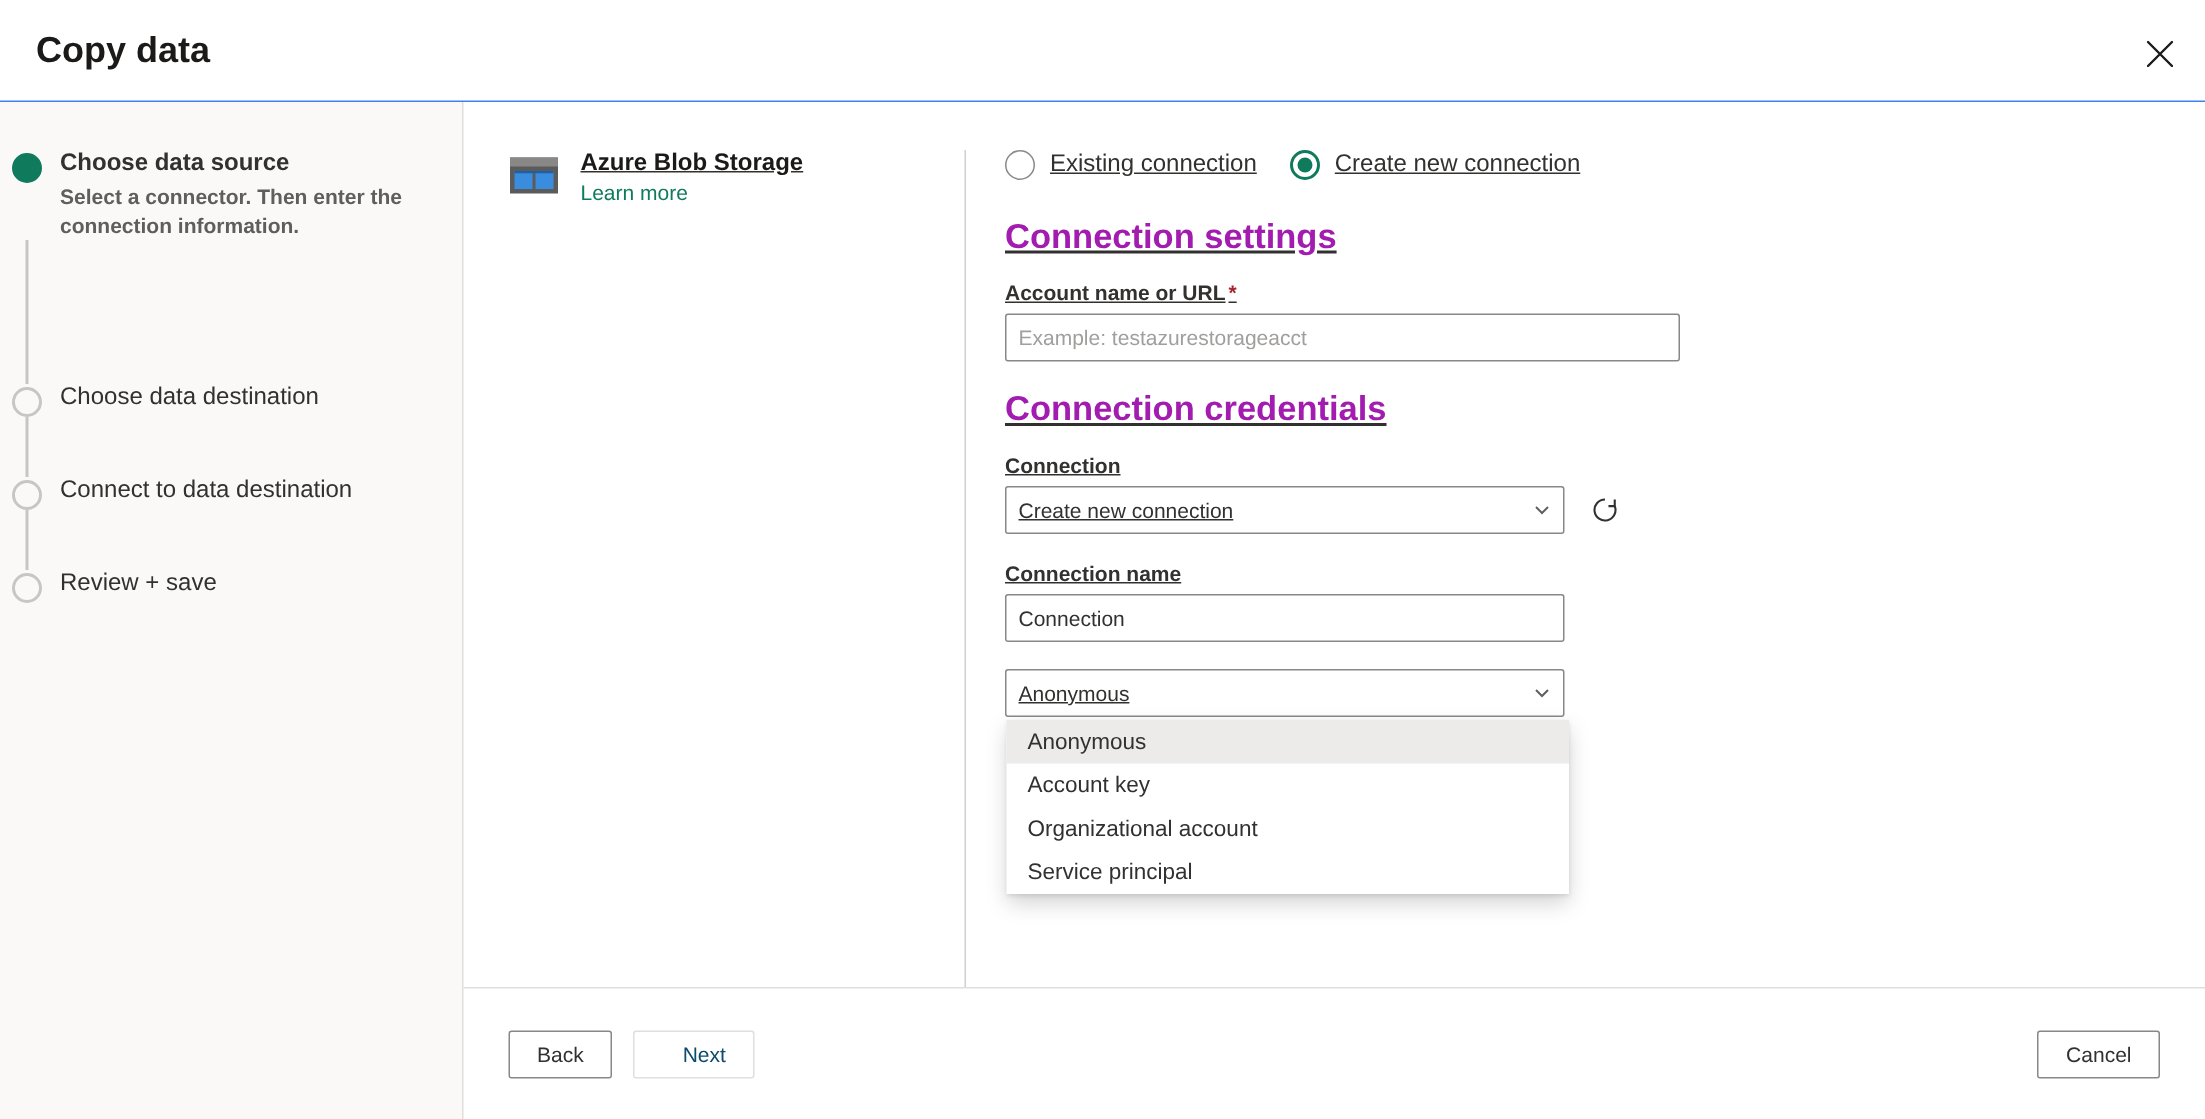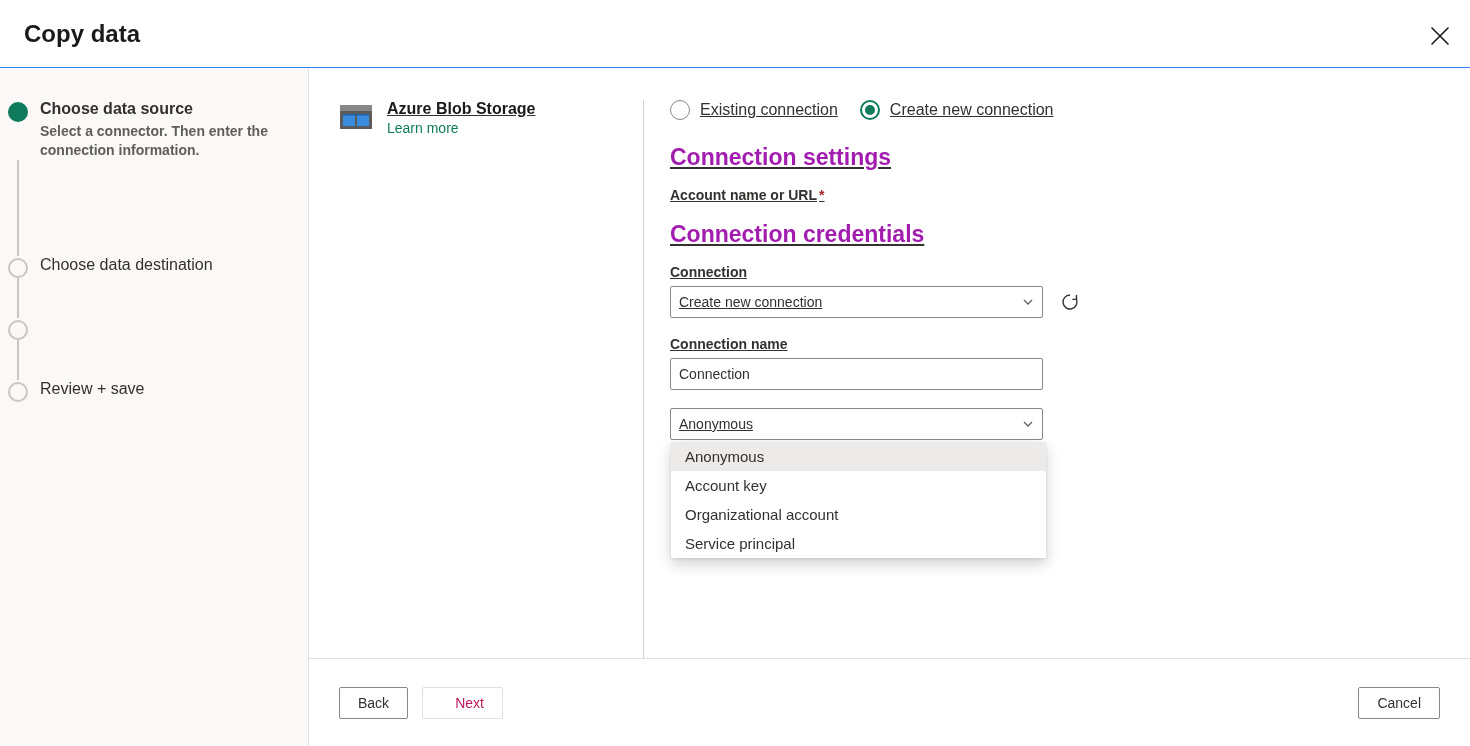--- a/index.html
+++ b/index.html
@@ -201,21 +201,21 @@
     padding: 0 18px;
     border: 1px solid #8a8886;
     background: #fff;
     border-radius: 2px;
     font-size: 14px;
     font-family: inherit;
     cursor: pointer;
     color: #323130;
   }
   .btn.disabled {
-    color: #be185d;
+    color: #0c4a6e;
     border-color: #e1dfdd;
     cursor: default;
     padding-left: 32px;
   }
   .footer .spacer { flex: 1; }
 
   .chevron { flex-shrink: 0; }
 </style>
 </head>
 <body>
@@ -243,20 +243,23 @@
       <li class="step-connector"></li>
       <li class="step">
         <span class="step-marker"></span>
         <div class="step-body">
           <div class="step-title">Choose data destination</div>
         </div>
       </li>
       <li class="step-connector"></li>
       <li class="step">
         <span class="step-marker"></span>
+        <div class="step-body">
+          <div class="step-title">Connect to data destination</div>
+        </div>
       </li>
       <li class="step-connector"></li>
       <li class="step">
         <span class="step-marker"></span>
         <div class="step-body">
           <div class="step-title">Review + save</div>
         </div>
       </li>
     </ul>
   </div>
@@ -291,20 +294,21 @@
               </span>
             <span>Create new connection</span>
           </div>
         </div>
 
         <div class="section-title">Connection settings</div>
         <div class="field">
           <label class="field-label">
             <span>Account name or URL</span><span class="req">*</span>
           </label>
+          <input class="text-input" type="text" placeholder="Example: testazurestorageacct" style="">
         </div>
 
         <div class="section-title" style="margin-top:12px">Connection credentials</div>
 
         <div class="field">
           <label class="field-label">Connection</label>
           <div class="select-wrap">
             <div class="select-box wide">
               <span>Create new connection</span>
               <svg class="chevron" width="12" height="12" viewBox="0 0 12 12">

